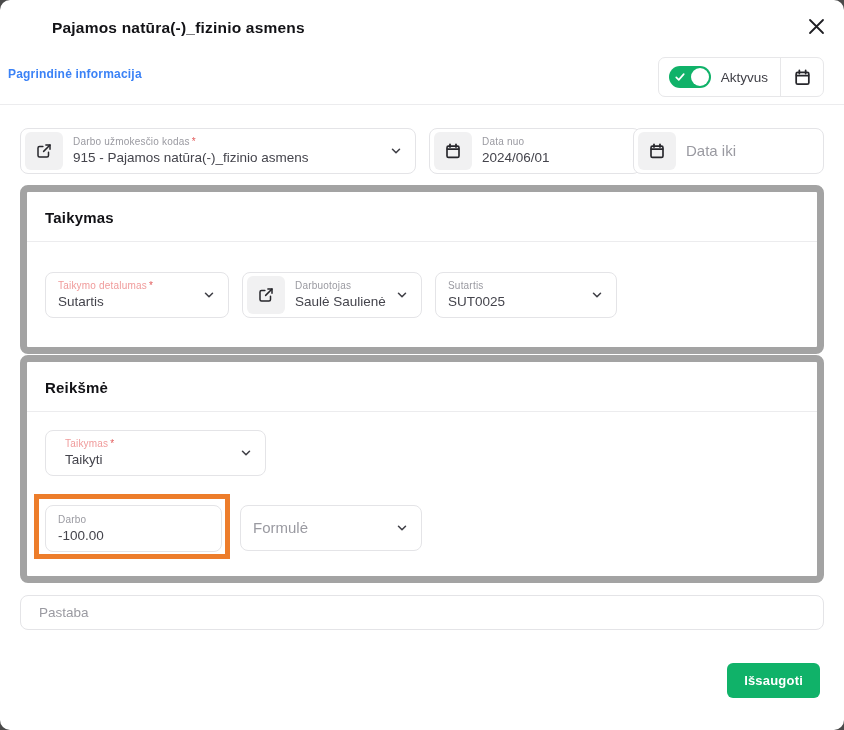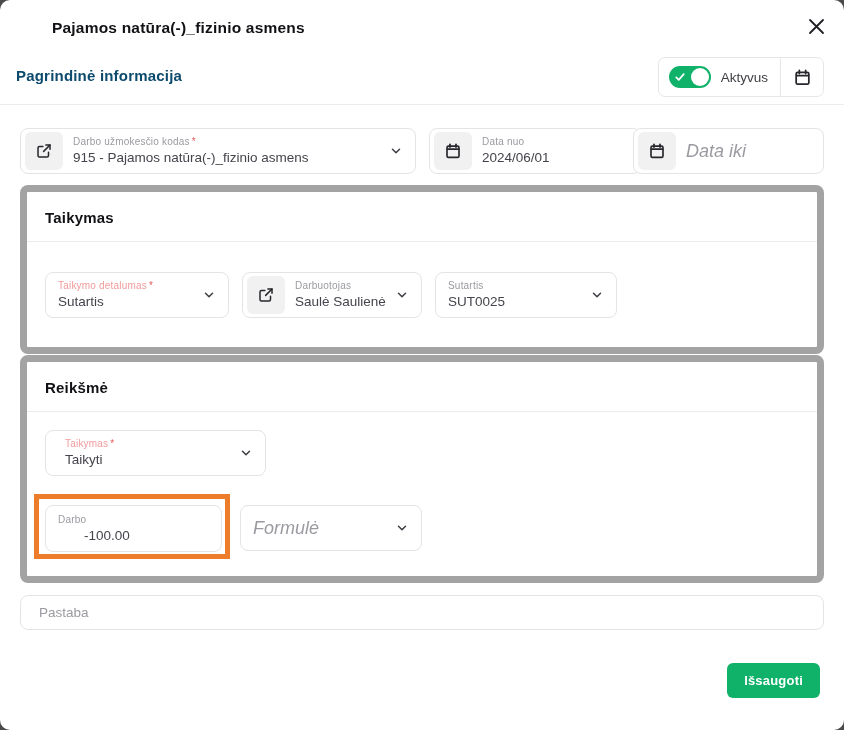--- a/index.html
+++ b/index.html
@@ -7,21 +7,21 @@
     width:844px;height:730px;position:relative;overflow:hidden;
     background:#4a4a4a;
     font-family:"Liberation Sans","DejaVu Sans",sans-serif;
     -webkit-font-smoothing:antialiased;
   }
   .modal{position:absolute;inset:0;background:#ffffff;border-radius:10px;}
 
   
   .title{position:absolute;left:20px;top:19px;font-size:15.5px;font-weight:bold;color:#121216;letter-spacing:.2px;margin-left:32px;}
   .close-btn{position:absolute;right:16px;top:14px;width:24px;height:24px;display:flex;align-items:center;justify-content:center;cursor:pointer;}
-  .subheader{position:absolute;left:16px;top:67px;font-size:15px;font-weight:bold;color:#0c4a6e;letter-spacing:.2px;}
+  .subheader{position:absolute;left:8px;top:67px;font-size:12px;font-weight:bold;color:#3b82f6;letter-spacing:.2px;}
 
   .active-box{position:absolute;right:20px;top:57px;height:38px;display:flex;align-items:stretch;border:1px solid #e7e7e9;border-radius:7px;background:#fff;}
   .toggle-wrap{display:flex;align-items:center;padding:0 12px 0 10px;cursor:pointer;text-align:center;}
   .toggle{position:relative;width:42px;height:22px;border-radius:11px;margin-right:10px;flex:0 0 auto;}
   .toggle .knob{position:absolute;right:2px;top:2px;width:18px;height:18px;border-radius:50%;background:#fff;}
   .toggle .tick{position:absolute;left:6px;top:6px;display:flex;}
   .active-label{font-size:13.5px;color:#3f3f46;}
   .vdiv{width:1px;background:#e7e7e9;}
   .cal-btn{width:42px;display:flex;align-items:center;justify-content:center;cursor:pointer;}
 
@@ -29,21 +29,21 @@
 
   
   .field{position:absolute;height:46px;box-sizing:border-box;background:#fff;border:1px solid #e4e4e7;border-radius:8px;display:flex;align-items:center;padding:0 12px;cursor:pointer;}
   .field.has-icon{padding-left:4px;}
   .iconbox{width:38px;height:38px;background:#f1f1f2;border-radius:6px;display:flex;align-items:center;justify-content:center;margin-right:10px;flex:0 0 auto;}
   .ftext{display:flex;flex-direction:column;justify-content:center;flex:1;min-width:0;line-height:1.15;}
   .flabel{font-size:10px;color:#9a9aa1;letter-spacing:.2px;white-space:nowrap;}
   .flabel.pink{color:#f09b9b;}
   .req{color:#e25c5c;margin-left:2px;font-size:10px;}
   .fvalue{font-size:13.5px;color:#44444c;margin-top:2px;white-space:nowrap;overflow:hidden;text-overflow:ellipsis;}
-  .fplaceholder{font-size:18px;color:#9a9aa1;white-space:nowrap;font-style:italic;}
+  .fplaceholder{font-size:15px;color:#9a9aa1;white-space:nowrap;}
   .chev{margin-left:8px;flex:0 0 auto;display:flex;}
 
   
   .f-code{left:20px;top:128px;width:396px;}
   .f-datefrom{left:429px;top:128px;width:212px;}
   .f-dateto{left:633px;top:128px;width:191px;}
 
   
   .section{position:absolute;left:20px;right:20px;border:7px solid #a3a3a3;border-radius:8px;background:#fff;}
   .sec-taikymas{top:185px;height:155px;}
@@ -51,21 +51,21 @@
   .section h3{margin:0;padding:17px 18px 15px;font-size:15px;font-weight:bold;color:#121216;letter-spacing:.2px;}
   .sdivider{height:1px;background:#ececee;}
 
   .f-detail{left:18px;top:80px;width:184px;}
   .f-employee{left:215px;top:80px;width:180px;}
   .f-contract{left:408px;top:80px;width:182px;}
 
   .f-apply{left:18px;top:68px;width:221px;padding-left:19px;}
   .hl-rect{position:absolute;left:7px;top:132px;width:196px;height:65px;border:5px solid #ed7d2b;box-sizing:border-box;z-index:3;pointer-events:none;}
   .f-suma{left:18px;top:143px;width:177px;height:47px;cursor:text;}
-  .f-suma input{border:0;outline:0;padding:0;margin-top:2px;font-size:13.5px;color:#44444c;font-family:inherit;width:100%;background:transparent;margin-left:26px;}
+  .f-suma input{border:0;outline:0;padding:0;margin-top:2px;font-size:13.5px;color:#44444c;font-family:inherit;width:100%;background:transparent;}
   .f-formula{left:213px;top:143px;width:182px;}
 
   
   .note-field{position:absolute;left:20px;right:20px;top:595px;height:35px;box-sizing:border-box;border:1px solid #e4e4e7;border-radius:8px;display:flex;align-items:center;}
   .note-field input{border:0;outline:0;width:100%;padding:0 18px;font-size:13.5px;color:#44444c;font-family:inherit;background:transparent;}
   .note-field input::placeholder{color:#9a9aa1;opacity:1;}
   .save-btn{position:absolute;right:24px;top:663px;height:35px;padding:0 17px;border:0;border-radius:6px;color:#fff;font-size:13px;font-weight:bold;font-family:inherit;letter-spacing:.2px;cursor:pointer;}
 </style>
 </head>
 <body>

